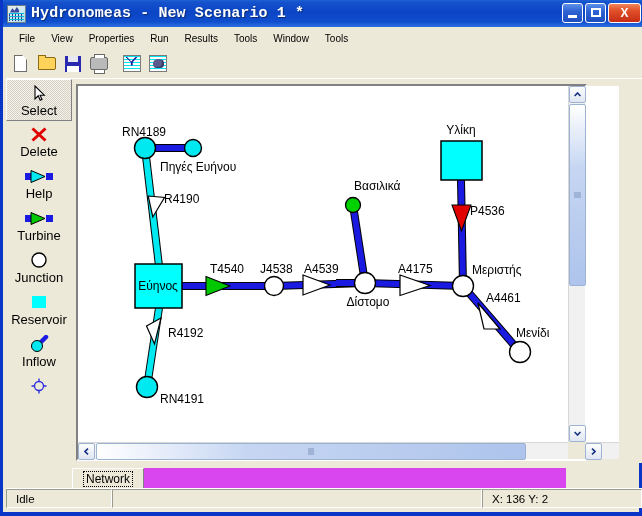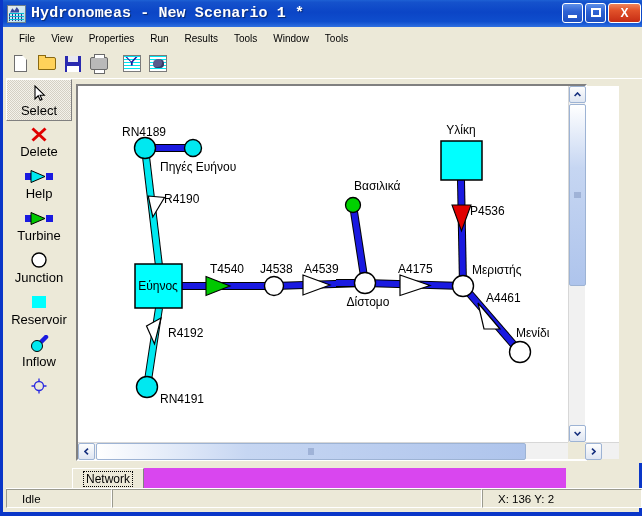--- a/index.html
+++ b/index.html
@@ -396,21 +396,21 @@
     align-items: stretch;
     box-sizing: border-box;
   }
   .status-pane {
     border: 1px solid;
     border-color: #9a9a8e #ffffff #ffffff #9a9a8e;
     font-size: 11.5px;
     color: #000000;
     display: flex;
     align-items: center;
-    padding-left: 15px;
+    padding-left: 9px;
     box-sizing: border-box;
     font-family: "Liberation Sans", sans-serif;
     text-align: right;
   }
   #status-idle { width: 106px; }
   #status-mid  { flex: 1; }
   #status-coords { width: 160px; }
 </style>
 </head>
 <body>

